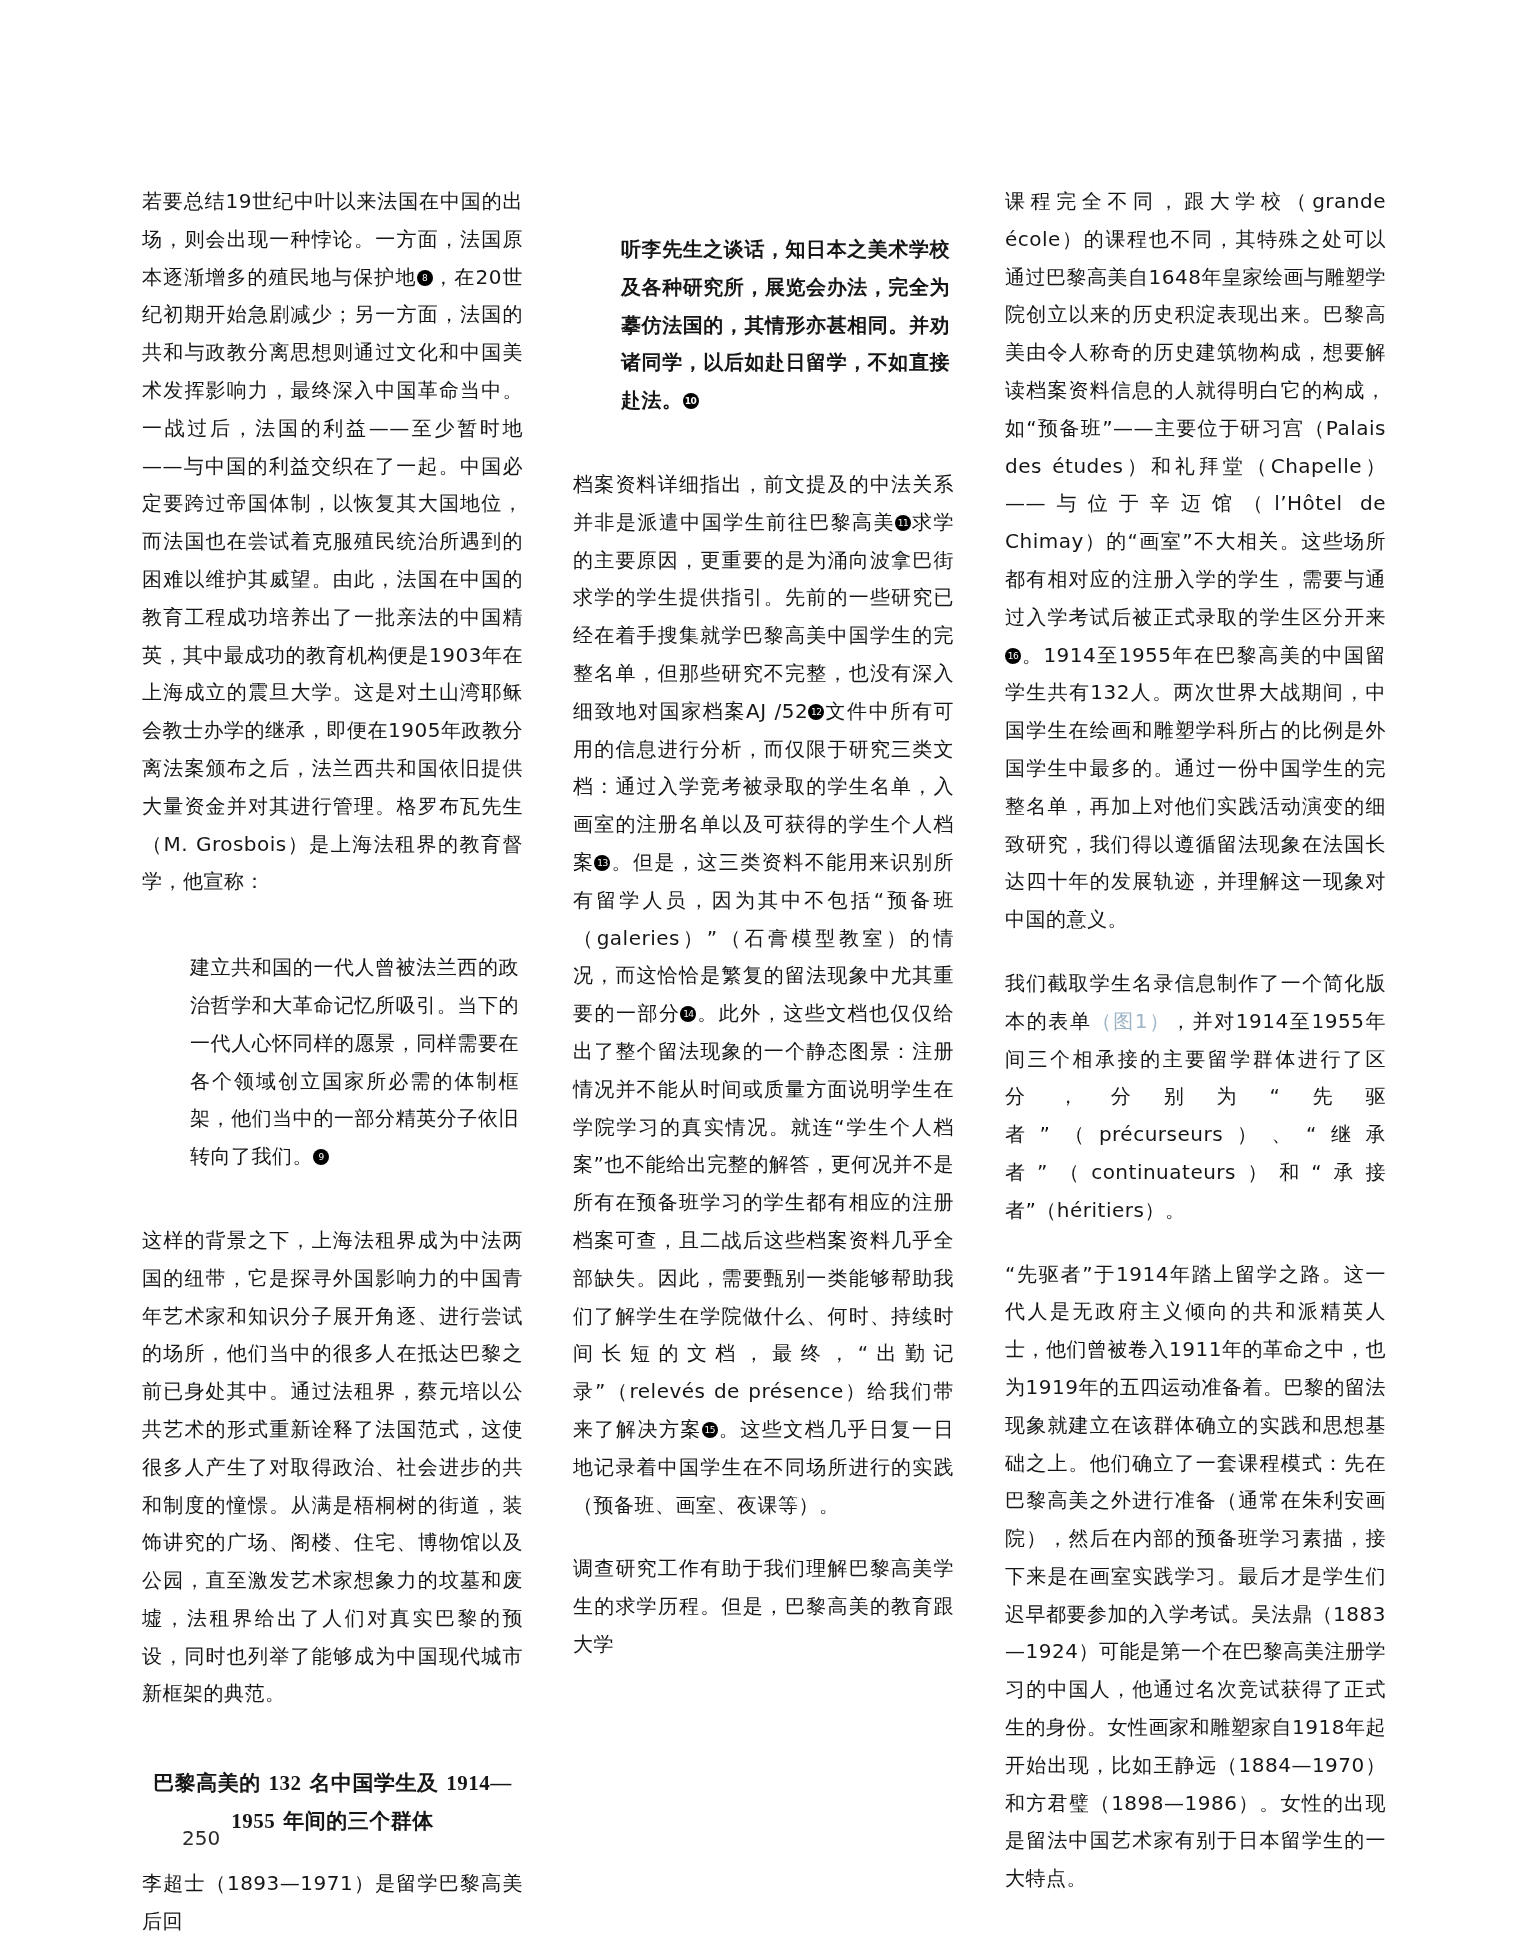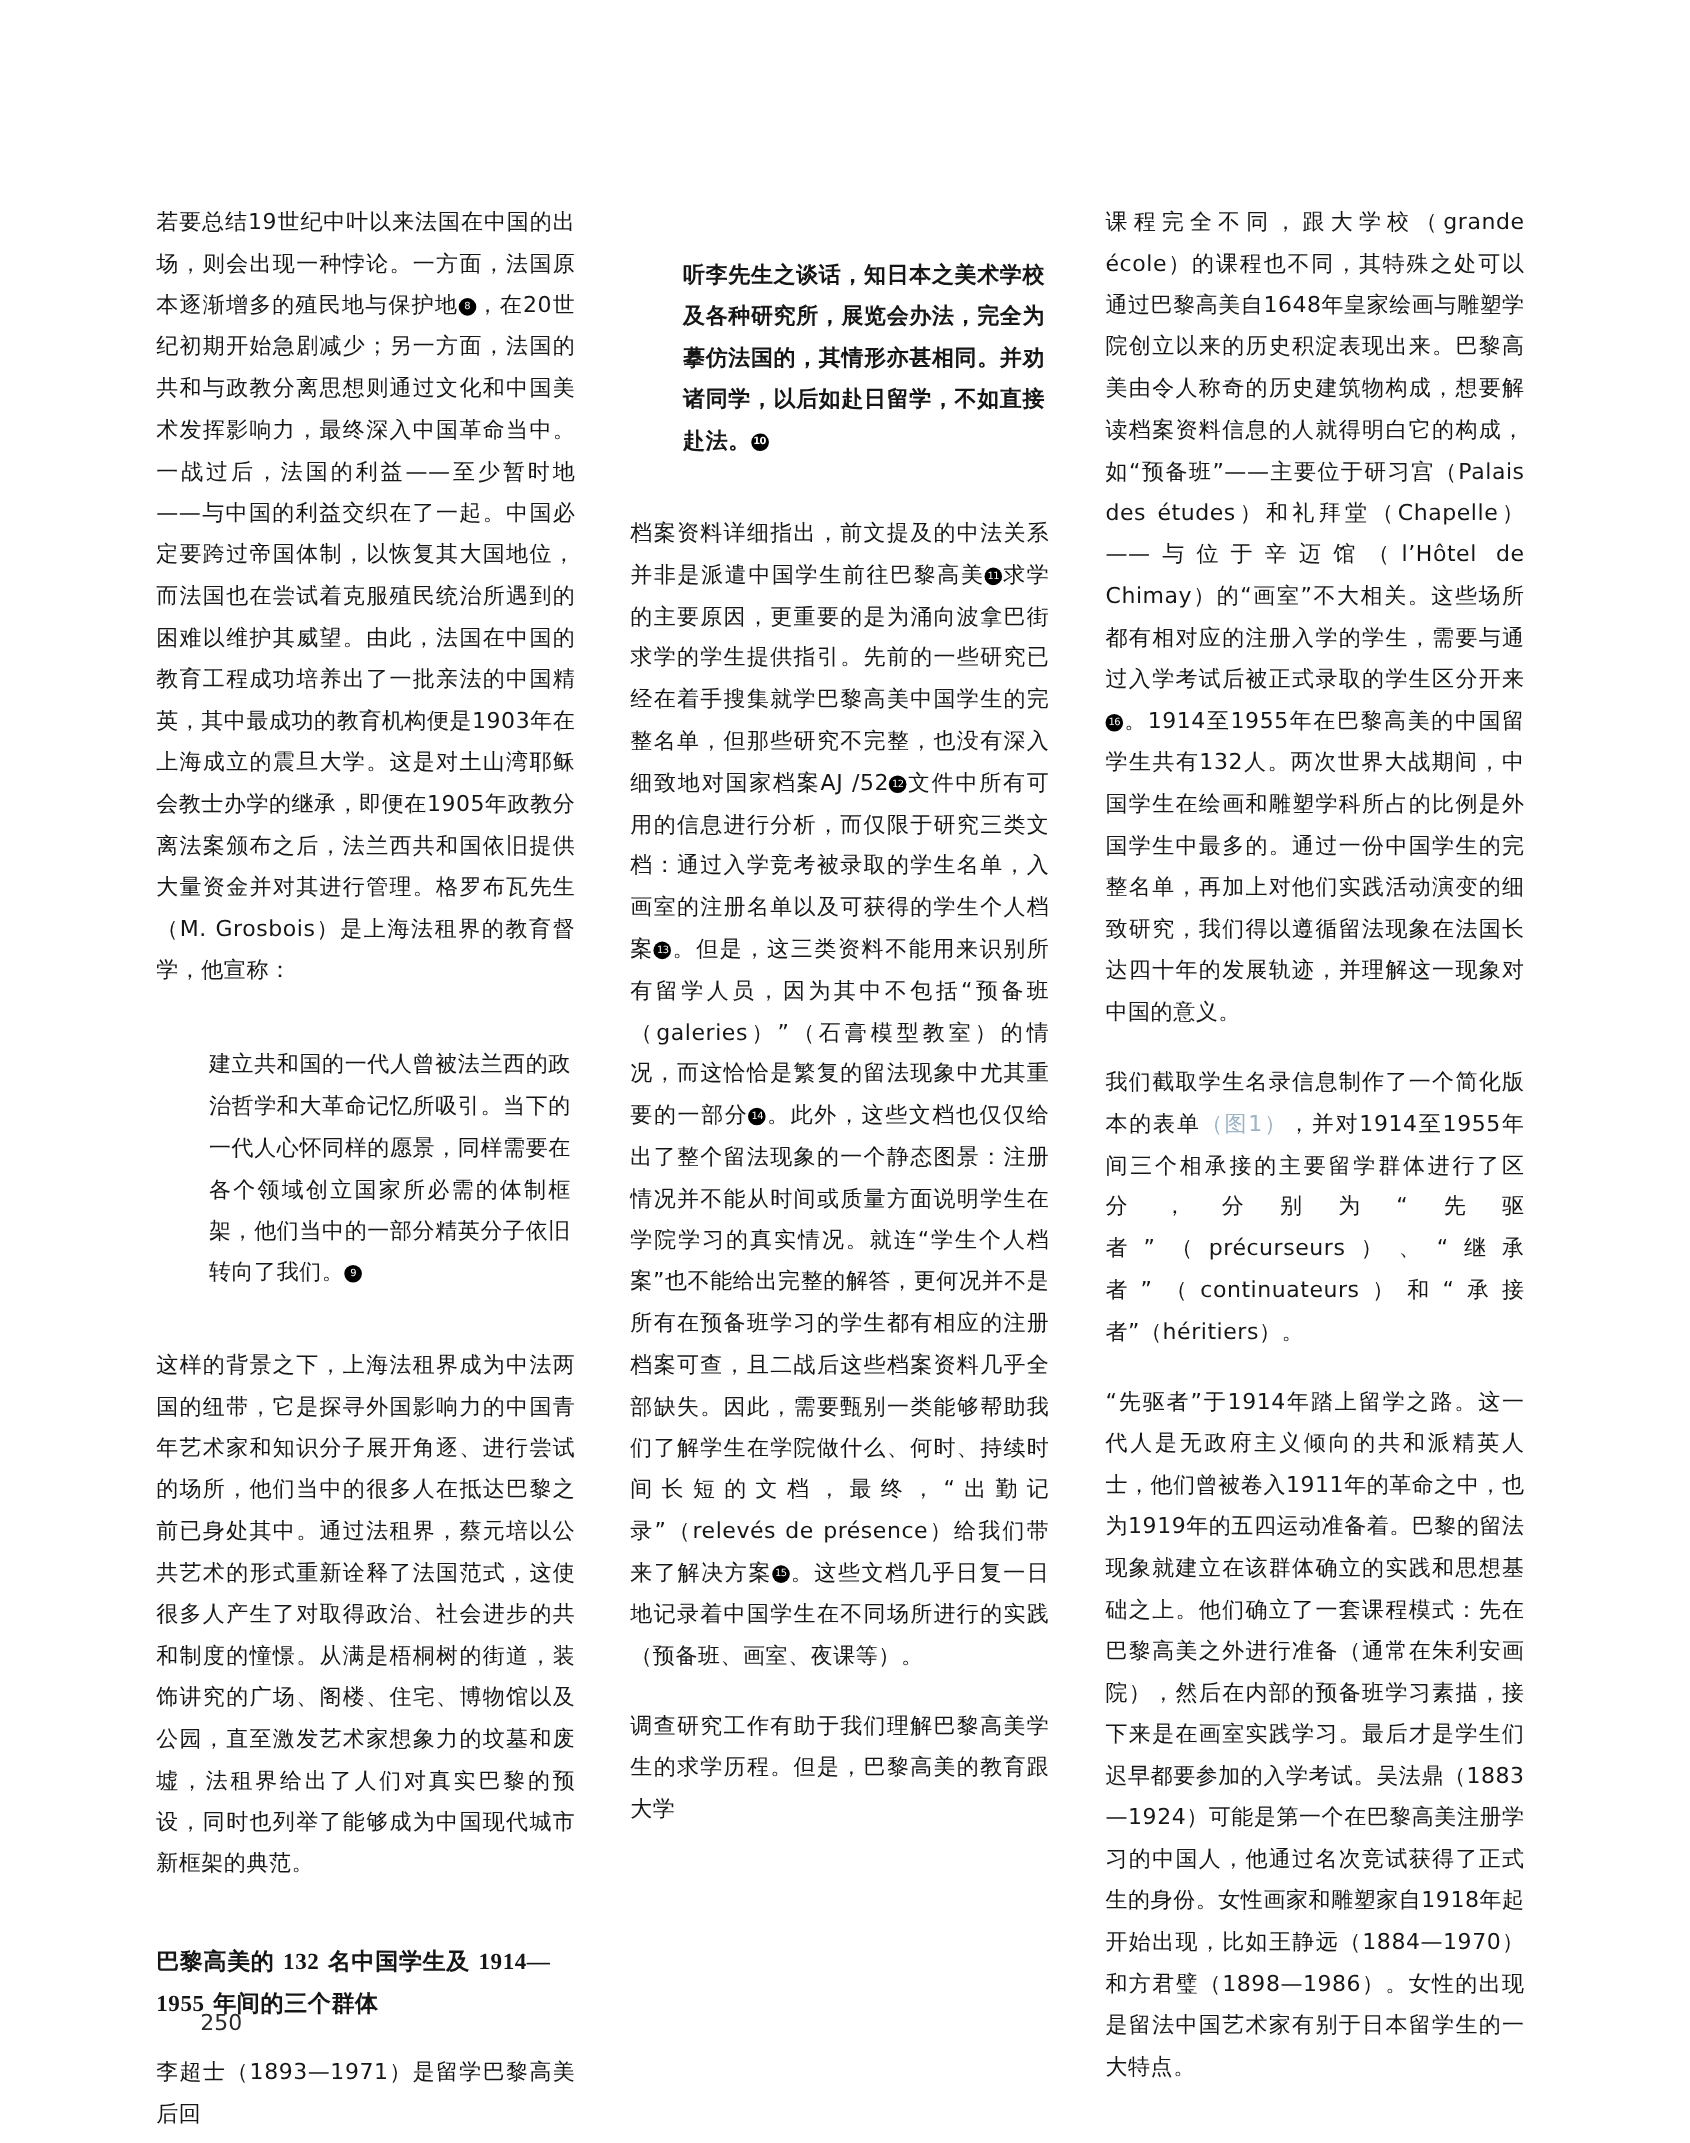--- a/index.html
+++ b/index.html
@@ -31,21 +31,21 @@
   .quote {
     margin: 48px 4px 46px 48px;
     text-align: justify;
   }
   .quote.bold { font-weight: bold; }
   .section-heading {
     font-weight: bold;
     font-size: 21px;
     line-height: 37.8px;
     margin-top: 52px;
-    text-align: left;
+    text-align: center;
   }
   .section-heading .hnum {
     font-family: "Liberation Serif", "DejaVu Serif", serif;
     font-weight: bold;
   }
   .heading-follow { margin-top: 24px; }
   .fn {
     display: inline-block;
     width: 16px;
     height: 16px;

